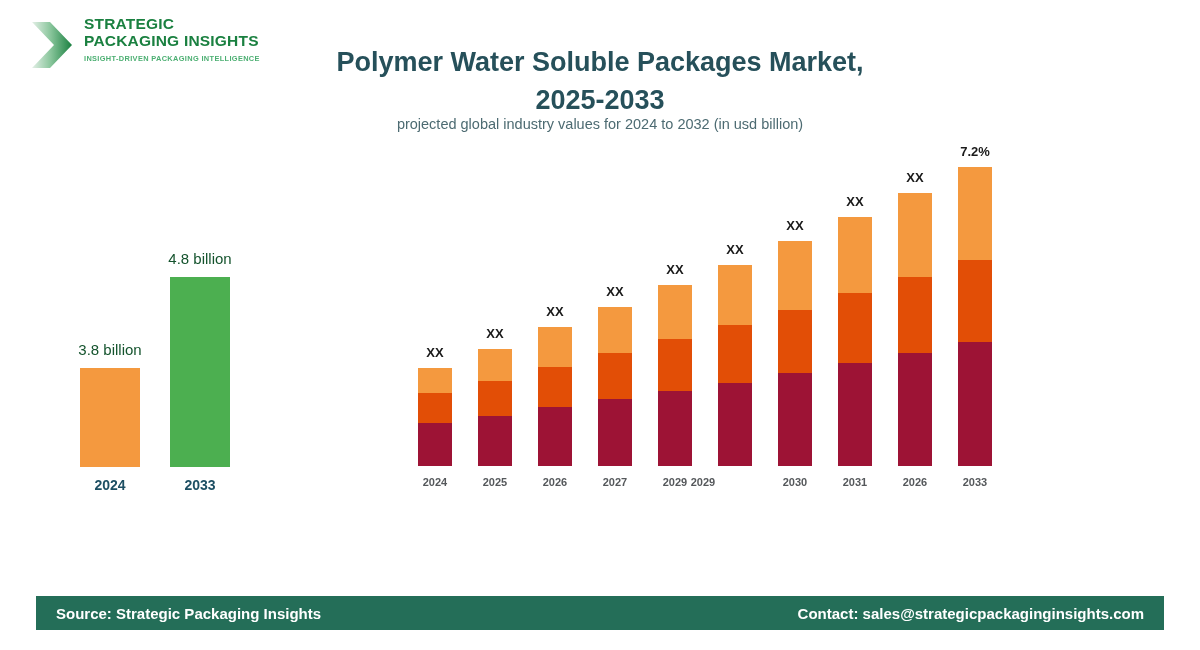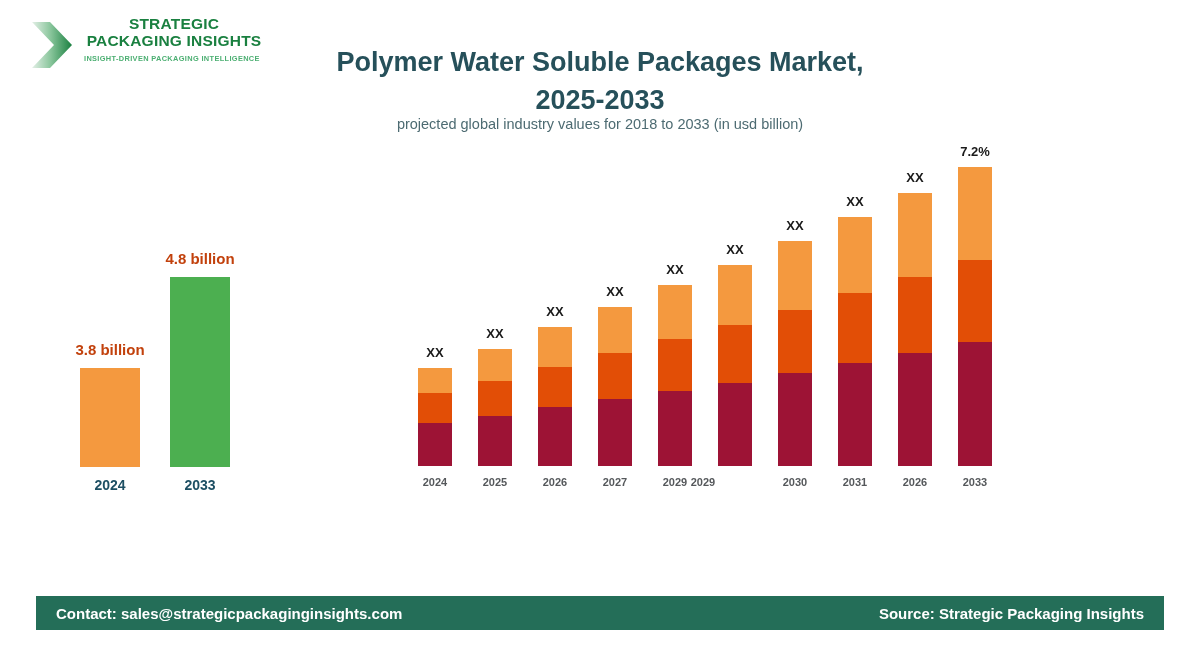--- a/index.html
+++ b/index.html
@@ -40,21 +40,20 @@
     top: 0px;
     width: 180px;
   }
   .logo-line {
     font-size: 15.5px;
     font-weight: bold;
     letter-spacing: 0.2px;
     color: #1a8040;
     line-height: 16.5px;
     white-space: nowrap;
-    text-align: center;
   }
   #logo-tagline {
     margin-top: 5px;
     font-size: 7.4px;
     font-weight: bold;
     letter-spacing: 0.35px;
     color: #4caf72;
     white-space: nowrap;
   }
 
@@ -107,22 +106,22 @@
     width: 320px;
     height: 580px;
   }
   .cmp-bar {
     position: absolute;
     bottom: 113px;
   }
   .cmp-label-val {
     position: absolute;
     font-size: 15px;
-    font-weight: bold;
-    color: #c2410c;
+    font-weight: normal;
+    color: #14532d;
     text-align: center;
     white-space: nowrap;
   }
   .cmp-label-year {
     position: absolute;
     bottom: 87px;
     font-size: 14px;
     font-weight: bold;
     color: #1d4f63;
     text-align: center;
@@ -204,21 +203,21 @@
       </svg>
     </div>
     <div id="logo-text">
       <div class="logo-line">STRATEGIC</div>
       <div class="logo-line">PACKAGING INSIGHTS</div>
       <div id="logo-tagline">INSIGHT-DRIVEN PACKAGING INTELLIGENCE</div>
     </div>
   </div>
 
   <div id="title">Polymer Water Soluble Packages Market, 2025-2033</div>
-  <div id="subtitle">projected global industry values for 2018 to 2033 (in usd billion)</div>
+  <div id="subtitle">projected global industry values for 2024 to 2032 (in usd billion)</div>
 
 
   <div id="compare">
       <div class="cmp-bar" style="left: 80px; width: 60px; height: 99px; background: rgb(244, 153, 63);"></div>
       <div class="cmp-label-val" style="left: 50px; width: 120px; bottom: 222px;">3.8 billion</div>
       <div class="cmp-label-year" style="left: 60px; width: 100px;">2024</div>
       <div class="cmp-bar" style="left: 170px; width: 60px; height: 190px; background: rgb(76, 175, 80);"></div>
       <div class="cmp-label-val" style="left: 140px; width: 120px; bottom: 313px;">4.8 billion</div>
       <div class="cmp-label-year" style="left: 150px; width: 100px;">2033</div>
     </div>
@@ -290,17 +289,17 @@
       <div class="sb-group" style="left: 958px;">
         <div class="sb-seg" style="height: 93px; background: rgb(244, 153, 63);"></div>
         <div class="sb-seg" style="height: 82px; background: rgb(226, 78, 6);"></div>
         <div class="sb-seg" style="height: 124px; background: rgb(157, 19, 53);"></div>
       </div>
       <div class="sb-top-label" style="left: 945px; position: absolute; bottom: 421px;">7.2%</div>
       <div class="sb-year" style="left: 948px;">2033</div>
     </div>
 
   <div id="footer">
+    <span>Source: Strategic Packaging Insights</span>
     <span>Contact: sales@strategicpackaginginsights.com</span>
-    <span>Source: Strategic Packaging Insights</span>
   </div>
 
 </div>
 
 </body></html>

